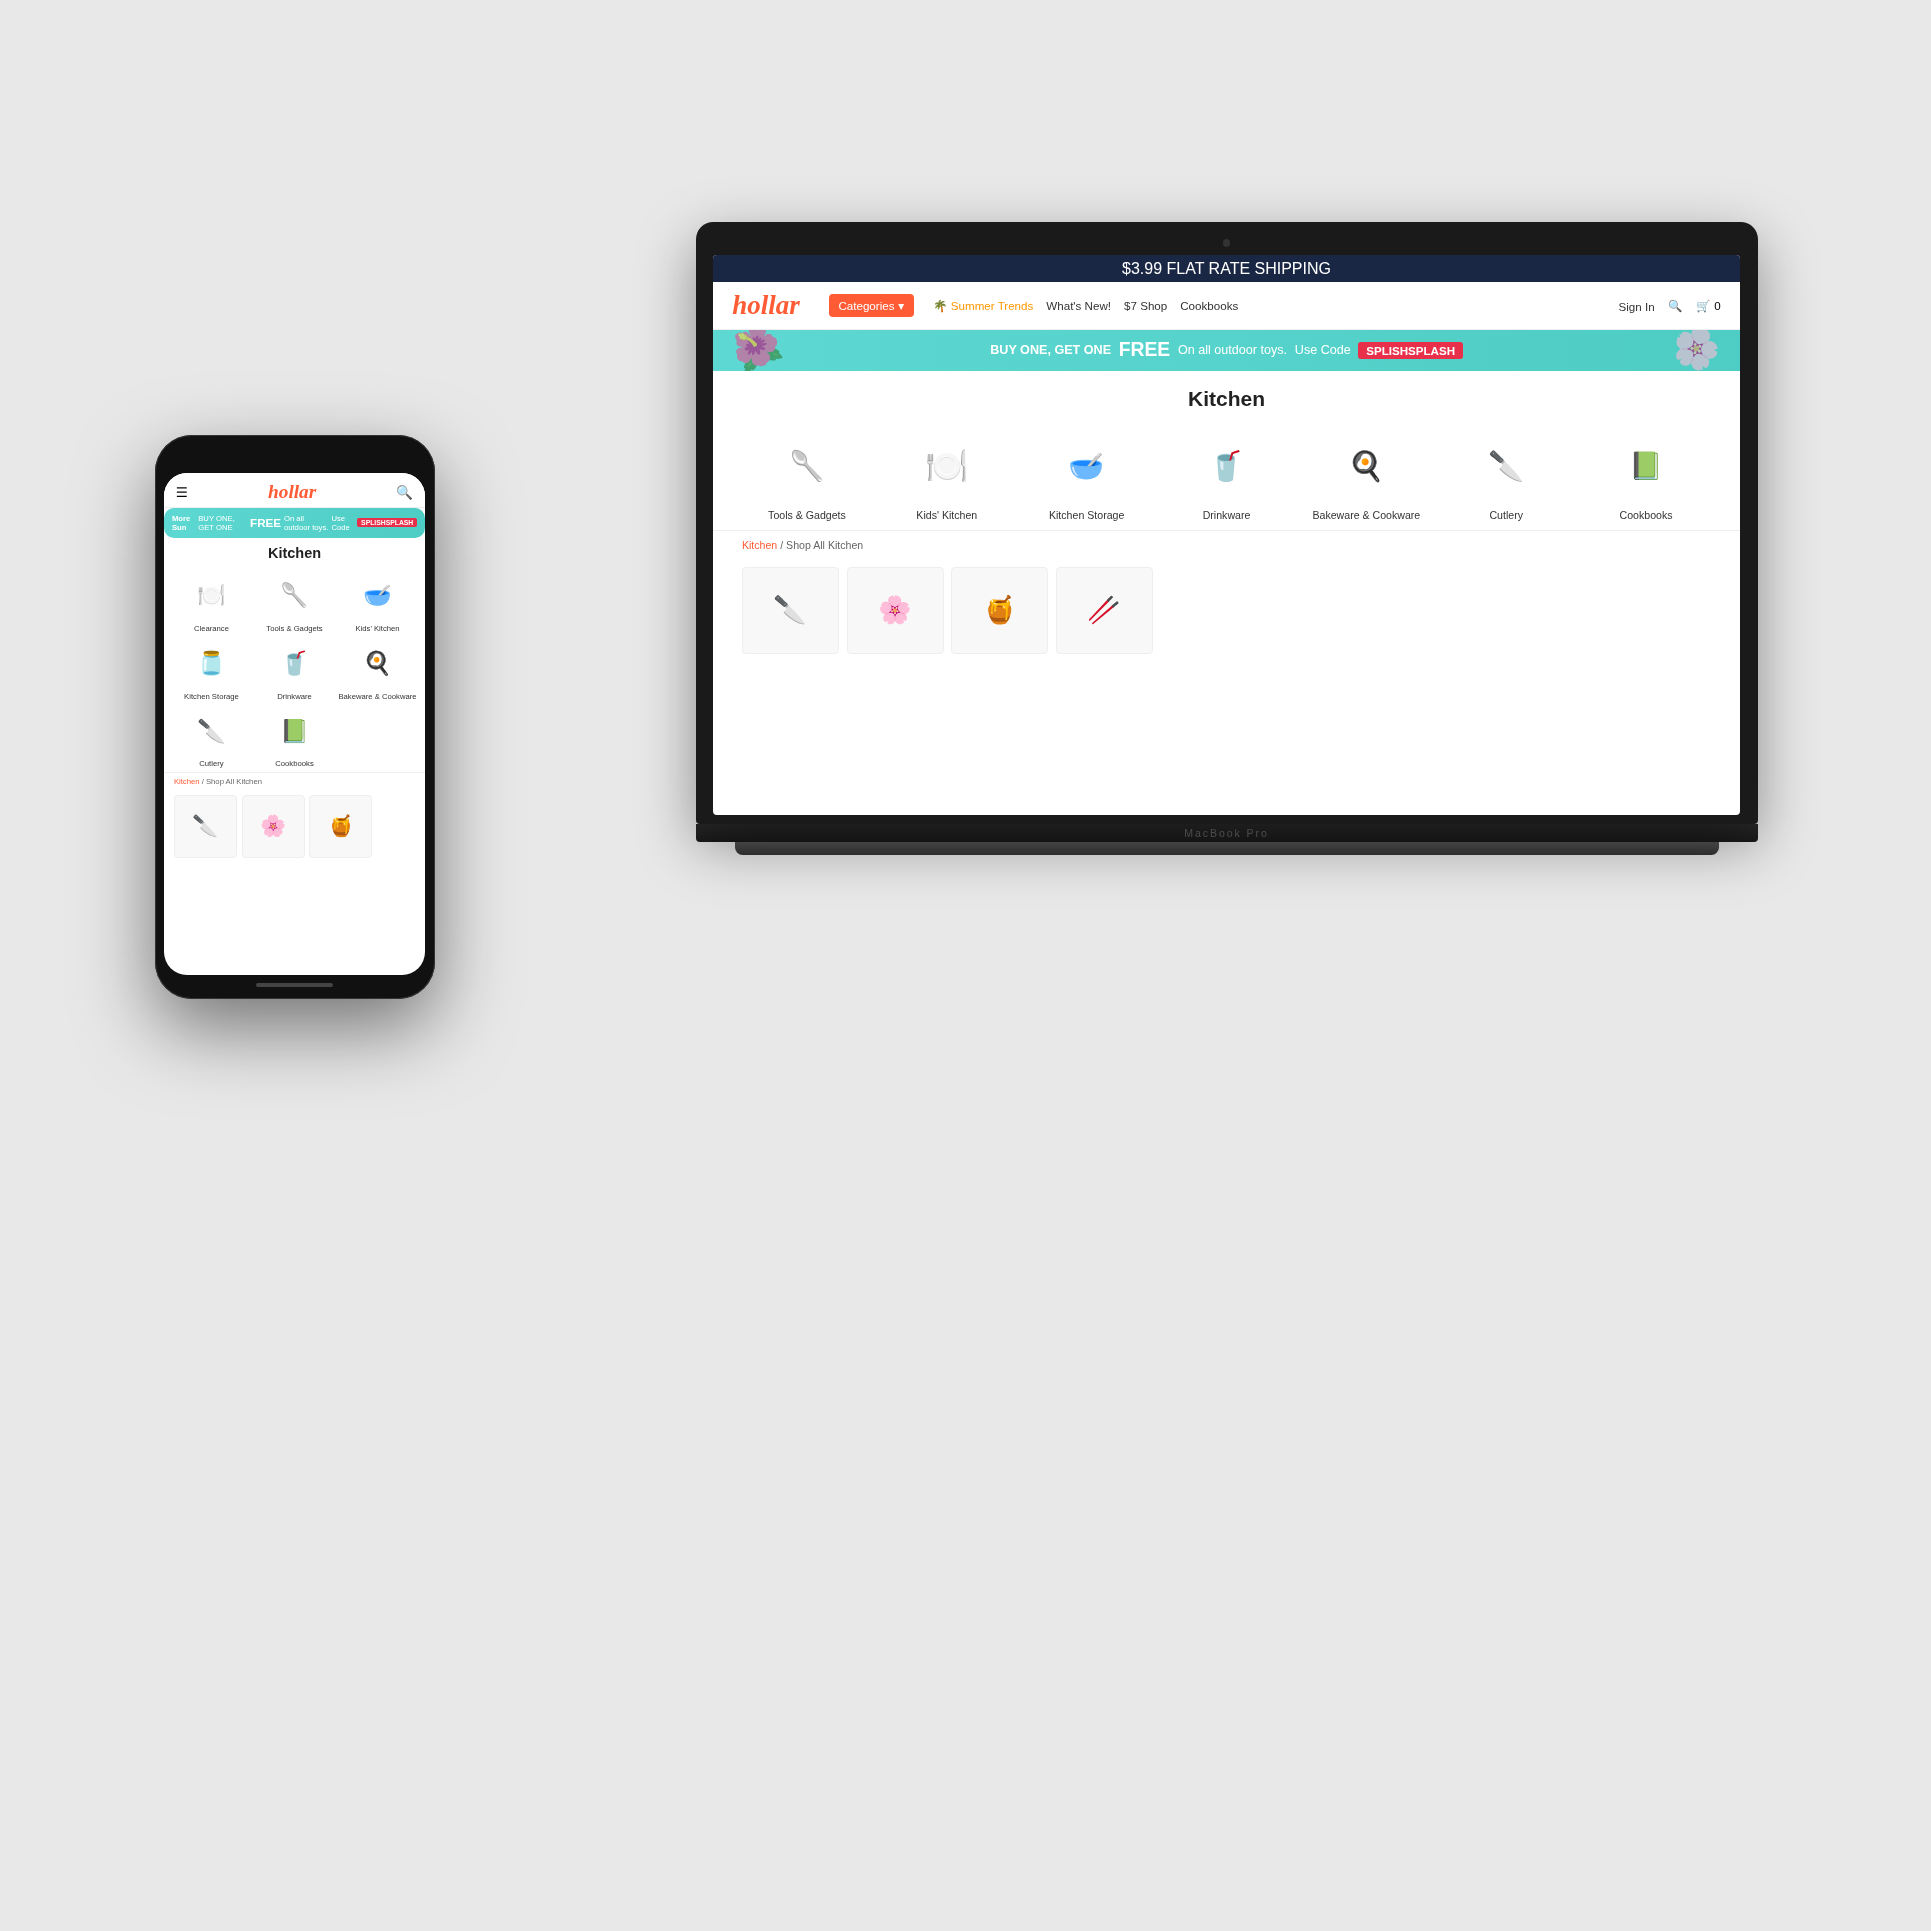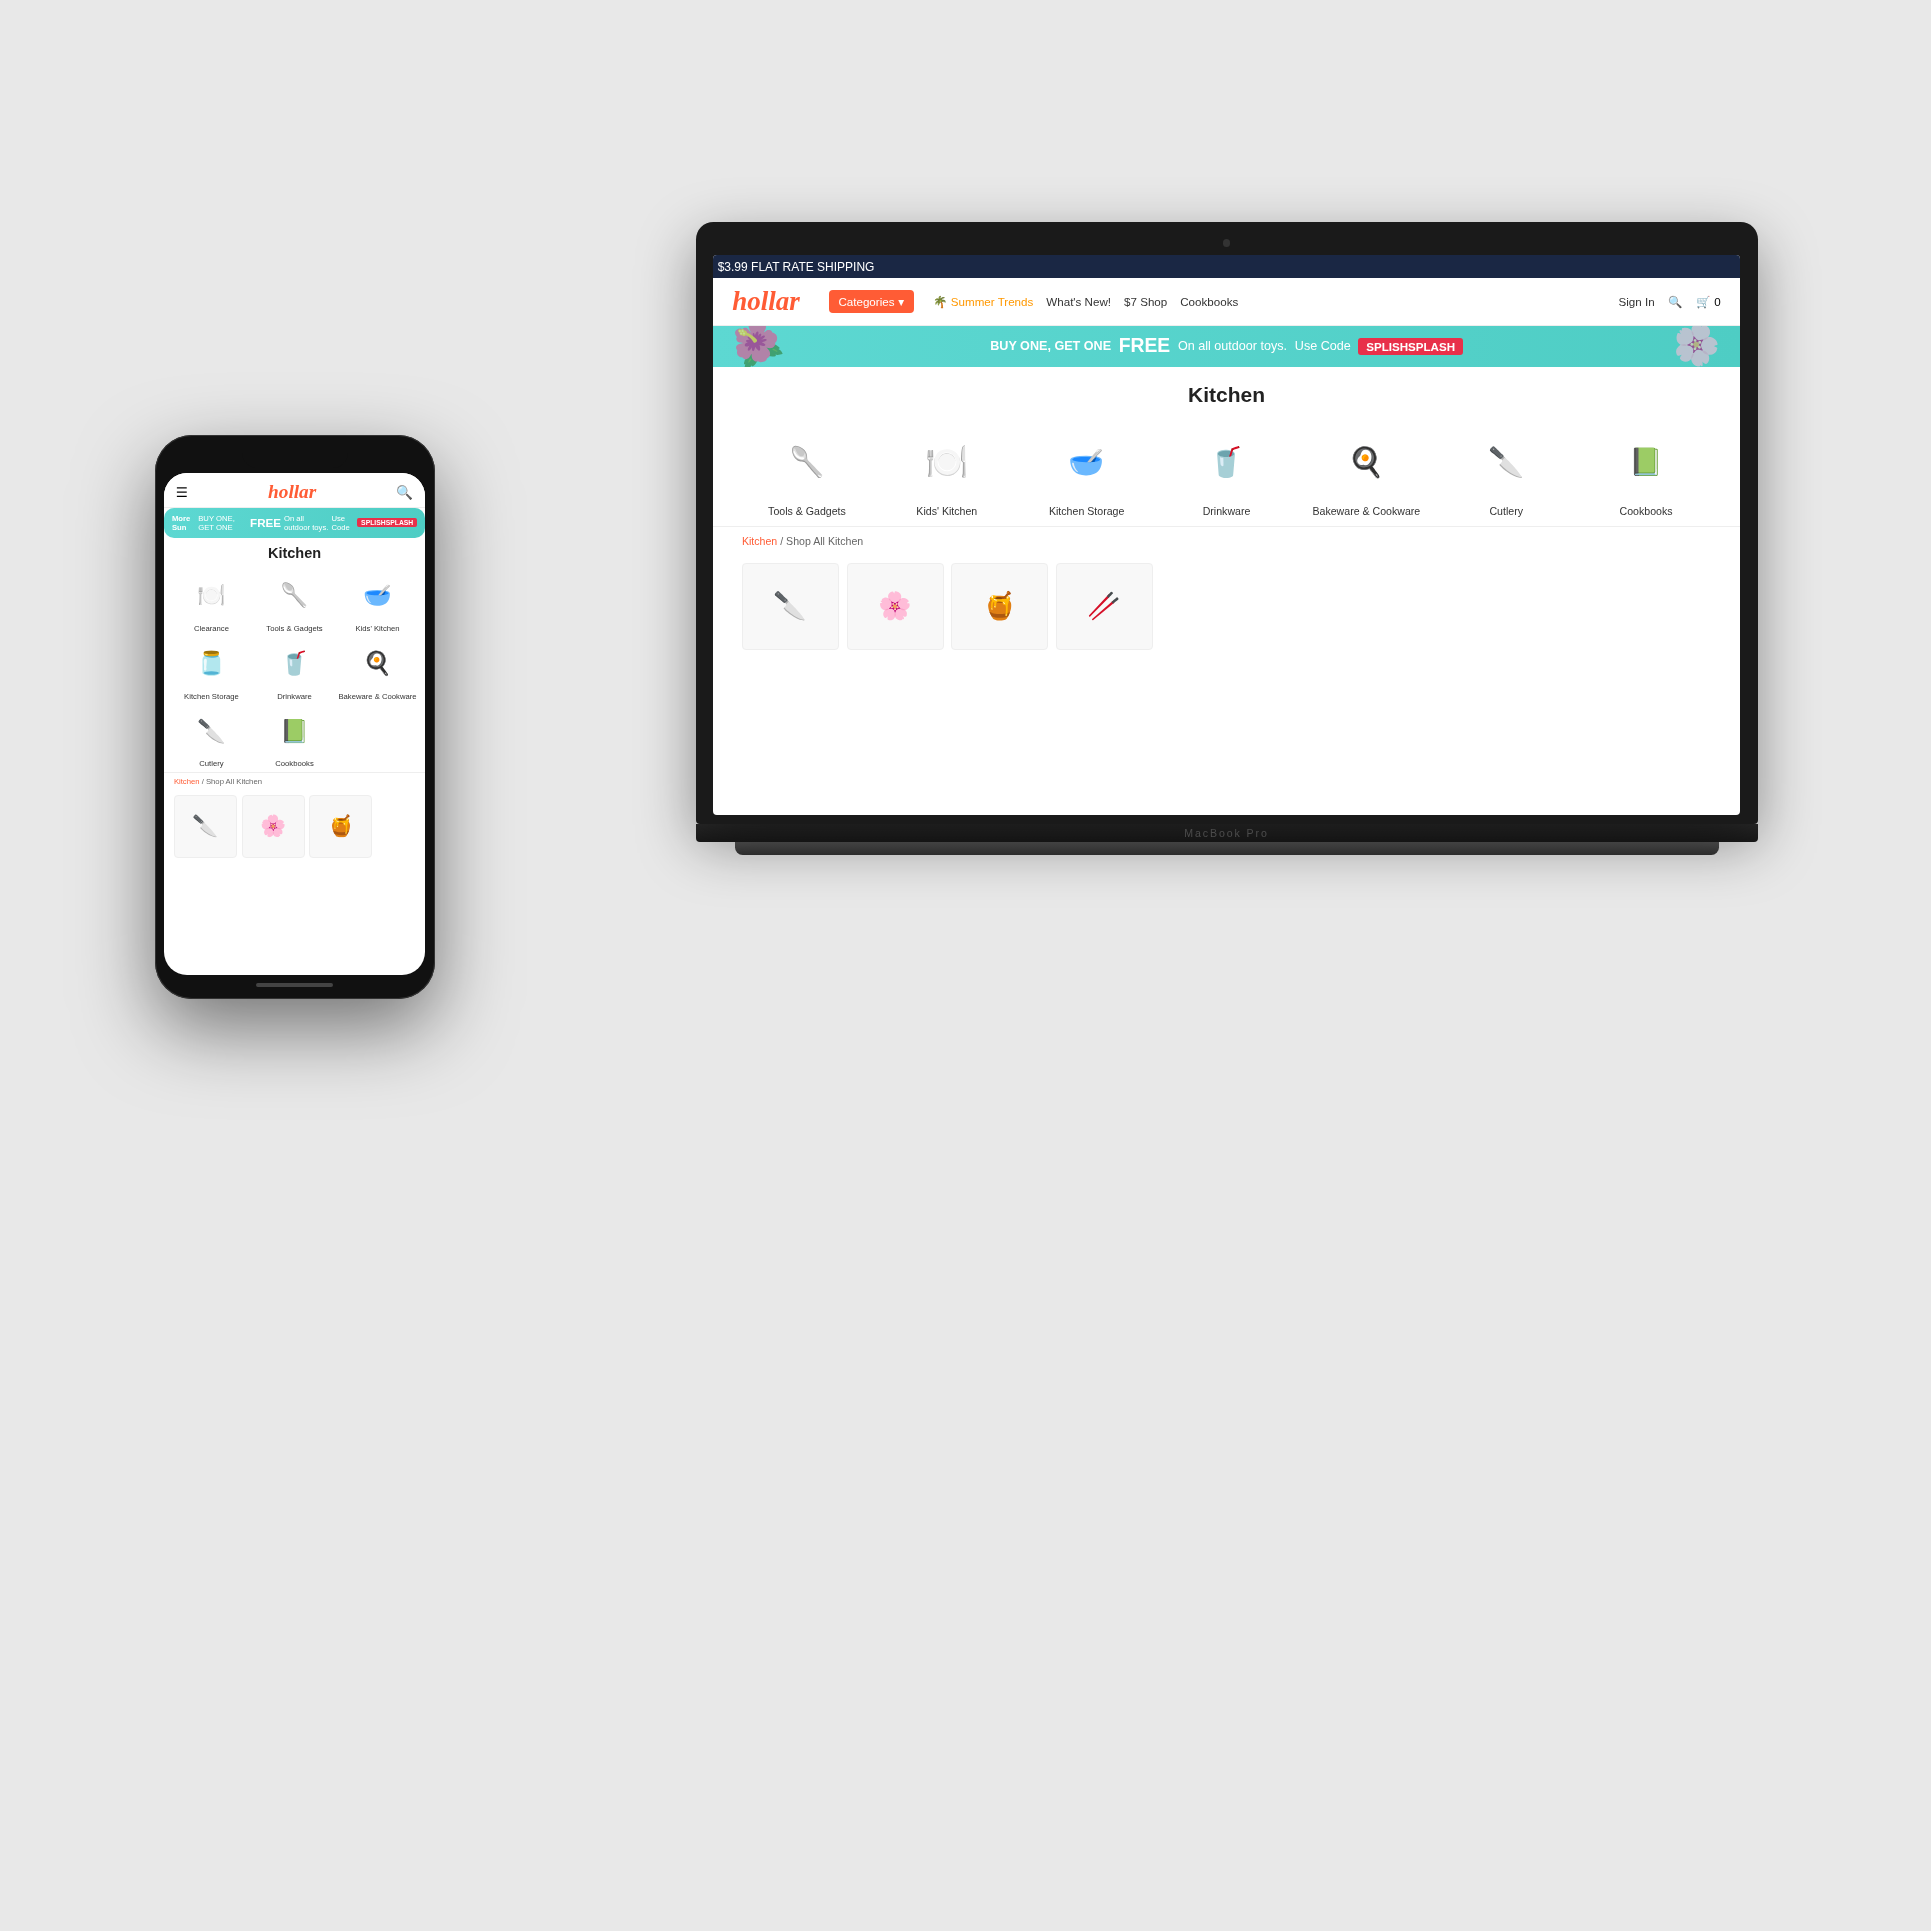--- a/index.html
+++ b/index.html
@@ -74,21 +74,22 @@
       background: linear-gradient(to bottom, #555, #333);
       height: 13.5px;
       border-radius: 0 0 7.7px 7.7px;
       margin: 0 39px;
     }
 
     
     .site-top-bar {
       background: #1a2744;
       color: #fff;
-      font-size: 12px;
+      text-align: center;
+      font-size: 16px;
       padding: 4.8px;
     }
 
     .site-nav {
       display: flex;
       align-items: center;
       padding: 7.7px 19.3px;
       border-bottom: 1px solid #eee;
       gap: 19.3px;
     }
@@ -122,21 +123,21 @@
       color: #333;
       flex: 1;
     }
 
     .nav-links span {
       cursor: pointer;
     }
 
     .nav-right {
       display: flex;
-      align-items: center;
+      align-items: flex-end;
       gap: 13.5px;
       font-size: 11.6px;
     }
 
     .cart-icon {
       display: flex;
       align-items: center;
       gap: 3.9px;
     }
 

